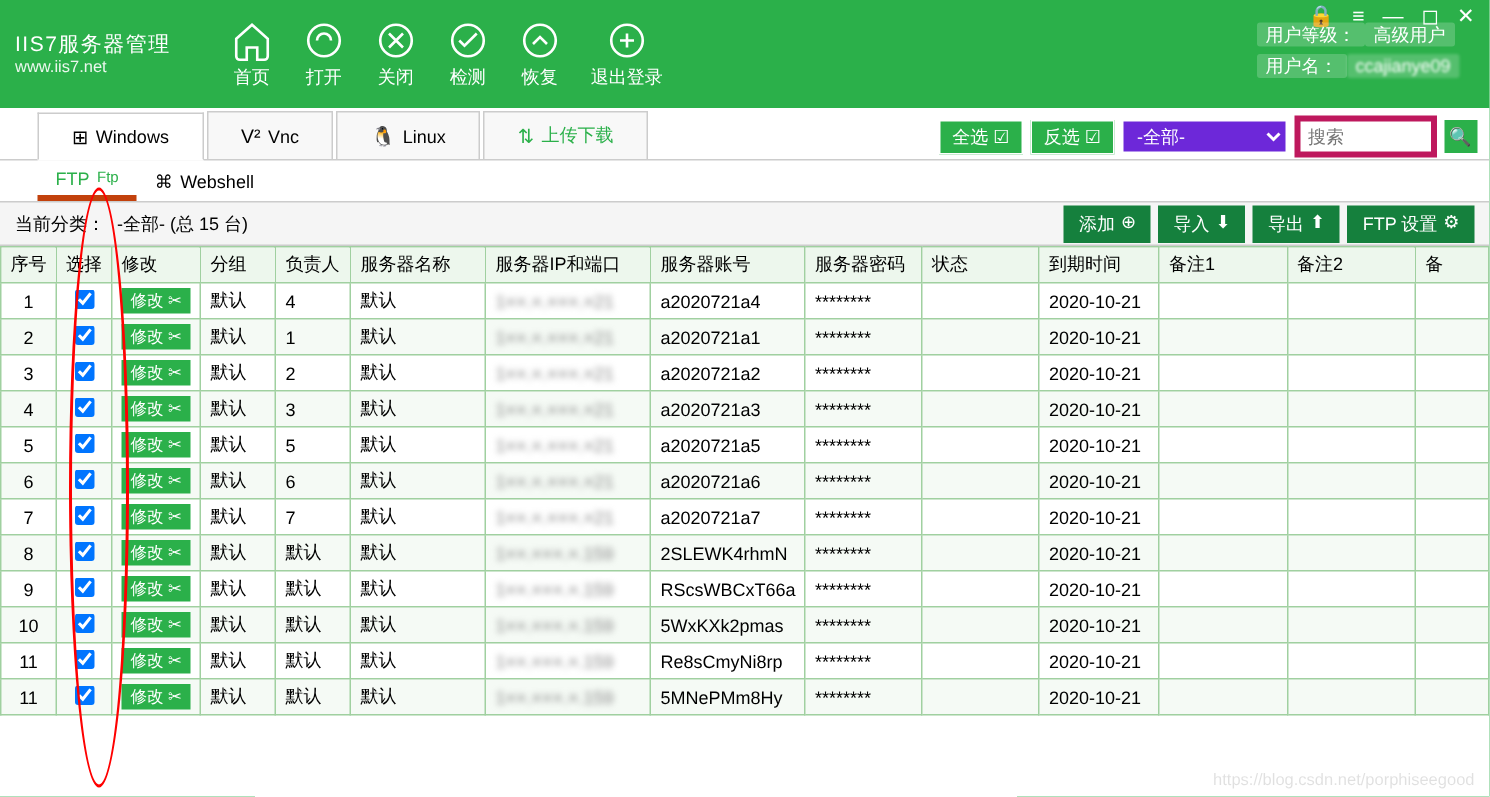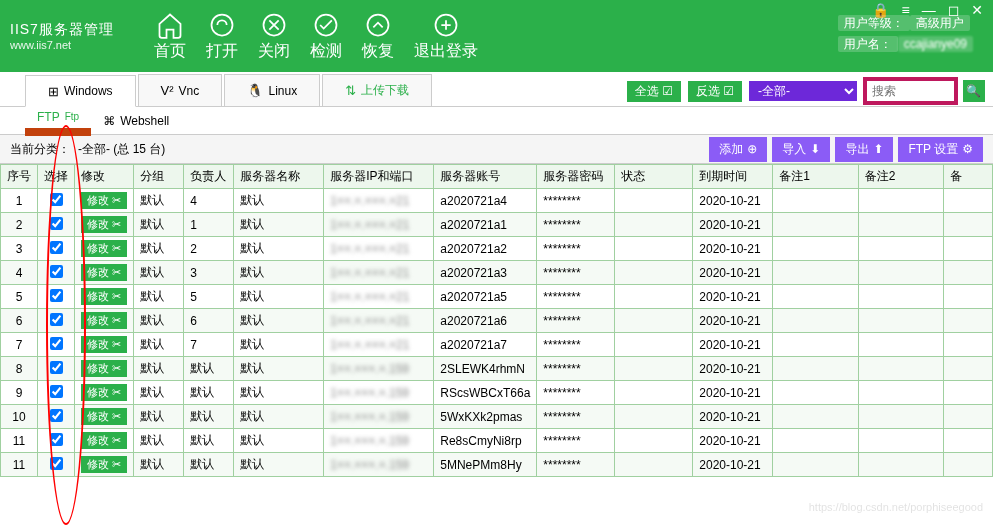--- a/index.html
+++ b/index.html
@@ -4,41 +4,41 @@
 <style>
 *{margin:0;padding:0;box-sizing:border-box;font-family:"Microsoft YaHei",Arial,sans-serif;font-size:12px}
 body{background:#2BB04A;width:993px;height:531px;overflow:hidden;position:relative}
 .header{height:72px;background:#2BB04A;display:flex;align-items:center;padding:0 10px;position:relative}
 .logo{color:#fff;display:flex;flex-direction:column;align-items:flex-start;margin-right:40px}
 .logo-main{font-size:14px;font-weight:300;letter-spacing:1px}
 .logo-sub{font-size:11px;opacity:.9}
 .nav-icons{display:flex;gap:20px}
 .nav-icon{display:flex;flex-direction:column;align-items:center;color:#fff;cursor:pointer;gap:2px}
 .nav-icon svg{width:28px;height:28px;stroke:#fff;fill:none;stroke-width:1.5}
-.nav-icon span{font-size:16px}
+.nav-icon span{font-size:12px}
 .user-info{position:absolute;right:20px;top:15px;color:#fff;font-size:12px}
 .user-info div{margin-bottom:4px}
 .user-info span{background:rgba(255,255,255,.2);padding:1px 6px;border-radius:2px}
 .win-controls{position:absolute;right:10px;top:2px;display:flex;gap:12px;color:#fff}
 .win-controls span{cursor:pointer;font-size:14px}
 .tabs1{background:#fff;height:34px;display:flex;align-items:flex-end;padding-left:25px;position:relative}
 .tab1{padding:7px 22px;border:1px solid #ccc;border-bottom:none;margin-right:2px;background:#f8f8f8;cursor:pointer;display:flex;align-items:center;gap:5px}
 .tab1.active{background:#fff;border-bottom:1px solid #fff;position:relative;top:1px}
 .tab1 .icon{font-size:13px}
 .right-controls{position:absolute;right:8px;top:5px;display:flex;gap:5px;align-items:center}
 .btn-outline{background:transparent;color:#fff;border:1px solid #fff;padding:2px 8px;cursor:pointer}
 .select-cat{border:1px solid #fff;background:transparent;color:#fff;padding:2px 5px;width:110px}
 .search-box{border:4px solid #be185d;padding:3px 5px;width:95px;background:#fff}
 .tabs2{background:#fff;height:28px;display:flex;align-items:center;padding-left:25px;border-top:1px solid #ccc}
 .tab2{padding:4px 12px;cursor:pointer;font-size:12px;display:flex;align-items:center;gap:5px}
-.tab2.active{color:#2BB04A;border-bottom:8px solid #c2410c}
+.tab2.active{color:#2BB04A;border-bottom:4px solid #c2410c}
 .filter-bar{background:#f5f5f5;height:30px;display:flex;align-items:center;padding:0 10px;justify-content:space-between;border-top:1px solid #ccc;border-bottom:1px solid #ccc}
 .filter-left{display:flex;align-items:flex-end;gap:8px}
 .filter-right{display:flex;gap:5px}
-.btn-action{background:#8b5cf6;color:#fff;border:none;padding:4px 10px;cursor:pointer;display:inline-flex;align-items:center;gap:4px;font-size:12px}
+.btn-action{background:#15803d;color:#fff;border:none;padding:4px 10px;cursor:pointer;display:inline-flex;gap:4px;font-size:12px}
 .table-wrap{background:#fff;overflow:auto;height:calc(531px - 72px - 34px - 28px - 30px)}
 table{border-collapse:collapse;width:100%}
 th,td{border:1px solid #a0d0a0;padding:3px 6px;text-align:left;font-size:12px;height:24px;white-space:nowrap}
 th{background:#edf7ed;font-weight:normal;position:sticky;top:0}
 tbody tr:nth-child(even){background:#f5faf5}
 .btn-mod{background:#2BB04A;color:#fff;padding:1px 6px;cursor:pointer;display:inline-flex;align-items:center;gap:3px;font-size:11px}
 .chk{cursor:pointer}
 .blur{filter:blur(2px);color:#888}
 .annotation{position:absolute;z-index:100;pointer-events:none}
 .ellipse{position:absolute;border:2px solid red;border-radius:50%;z-index:99;pointer-events:none}
@@ -48,21 +48,21 @@
 .col-sel{width:36px;text-align:center}
 .col-mod{width:58px}
 .col-grp{width:50px}
 .col-own{width:50px}
 .col-name{width:90px}
 .col-ip{width:110px}
 .col-acc{width:100px}
 .col-pwd{width:78px}
 .col-stat{width:78px}
 .col-exp{width:80px}
-.watermark{position:absolute;bottom:18px;right:10px;color:rgba(0,0,0,.12);font-size:11px;z-index:200}
+.watermark{position:absolute;bottom:5px;right:10px;color:rgba(0,0,0,.12);font-size:11px;z-index:200}
 </style>
 </head>
 <body>
 
 <div class="header">
   <div class="win-controls">
     <span>🔒</span>
     <span>≡</span>
     <span>—</span>
     <span>◻</span>

